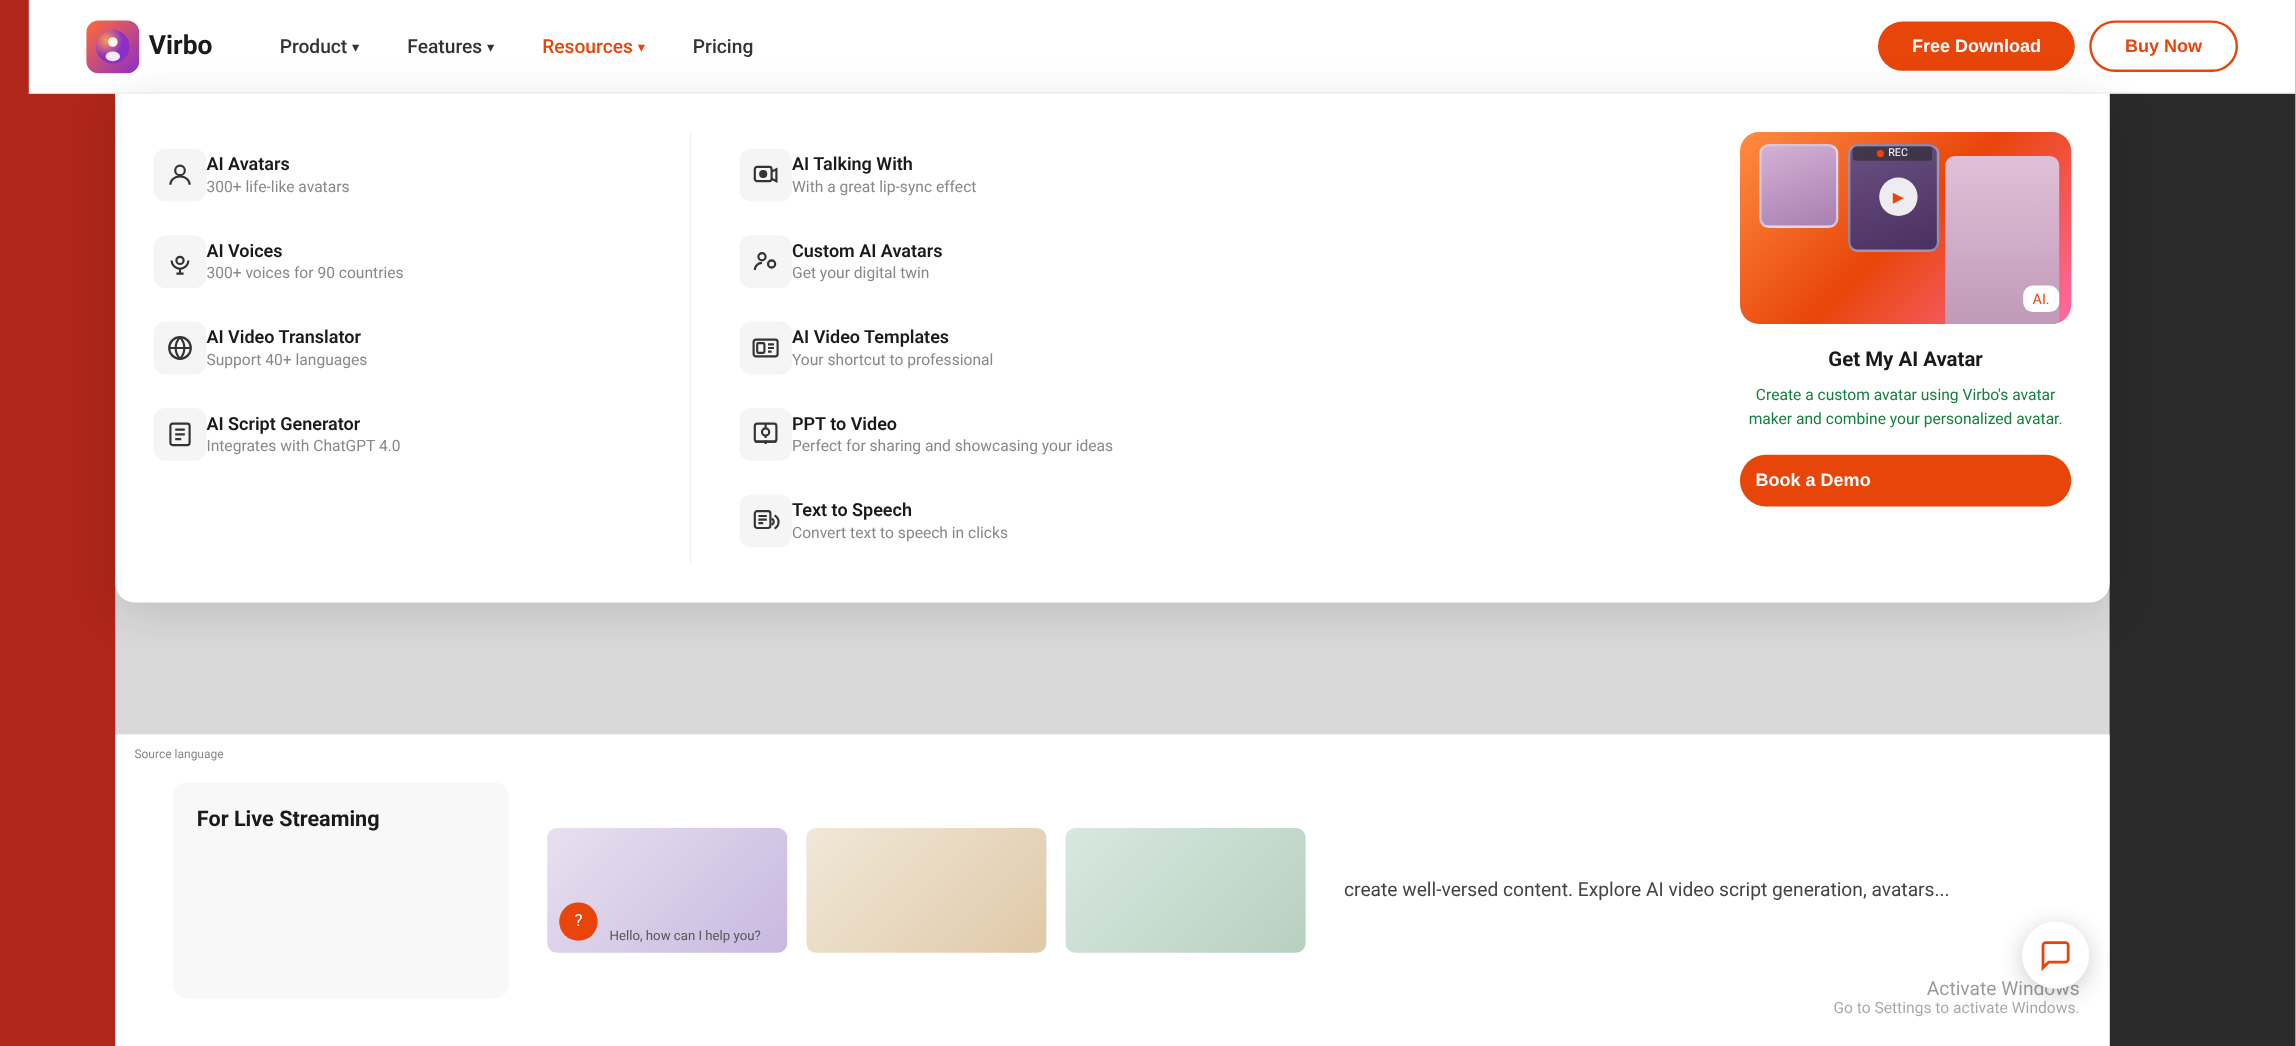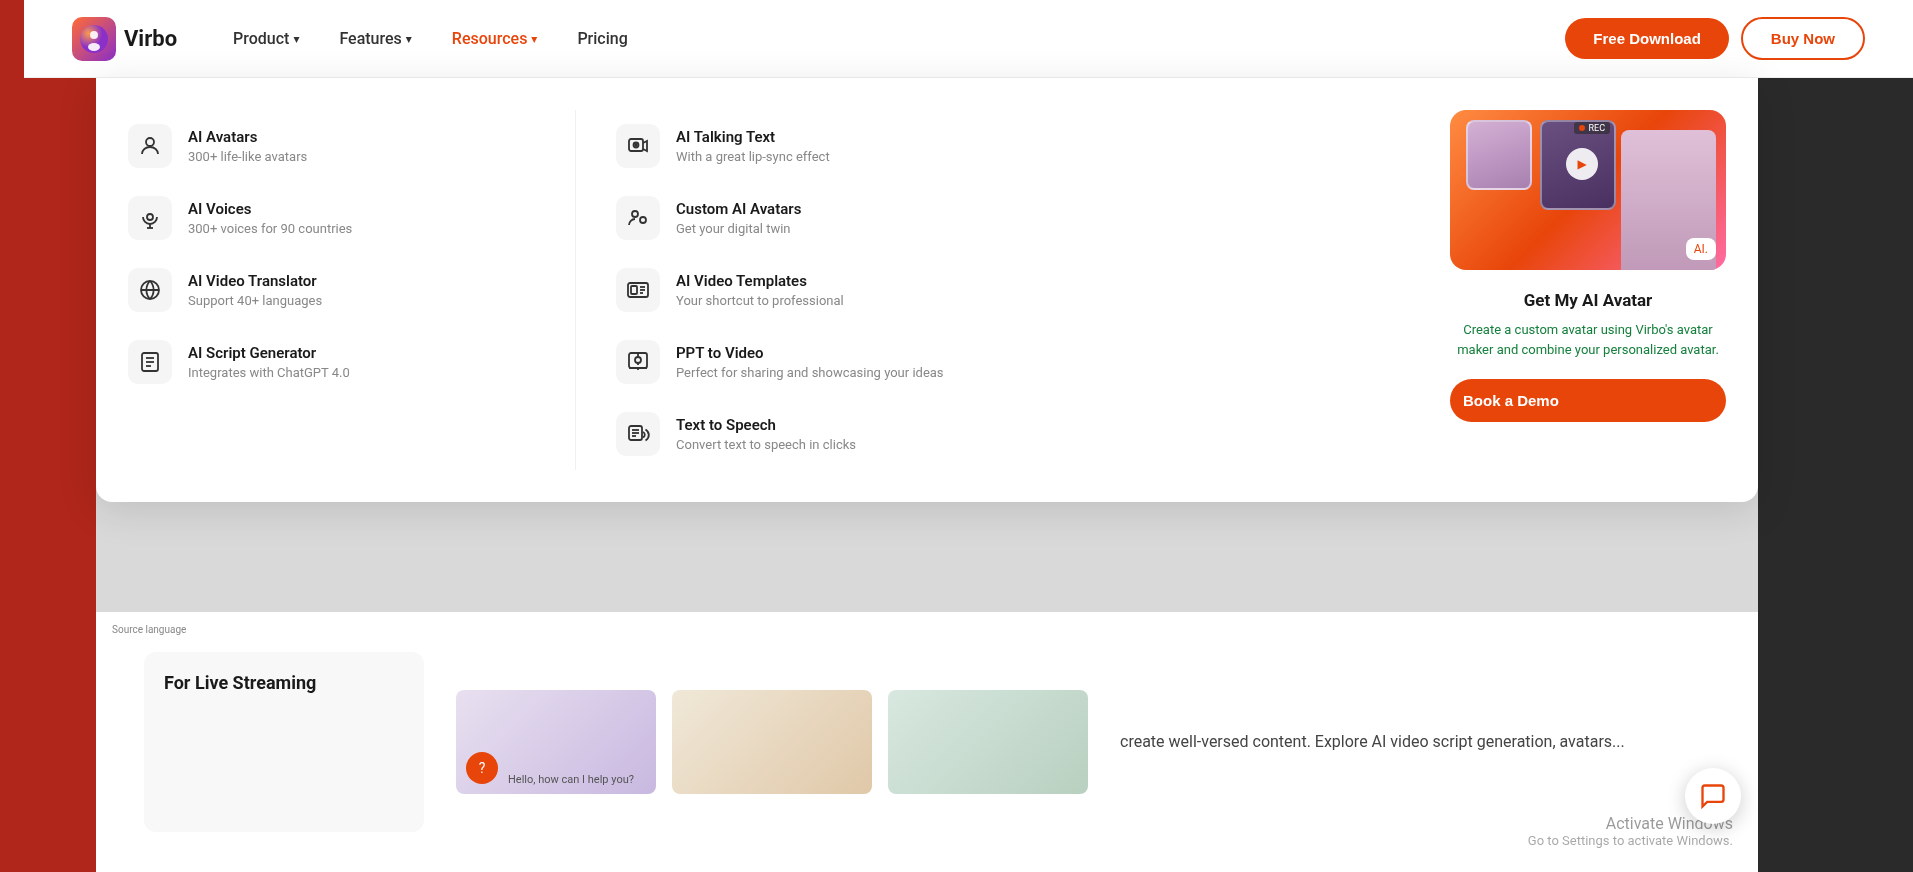--- a/index.html
+++ b/index.html
@@ -163,21 +163,20 @@
     }
 
     .dropdown-right {
       width: 340px;
       padding: 0 32px;
     }
 
     .menu-item {
       display: flex;
       align-items: center;
-      gap: 16px;
       padding: 14px 0;
       cursor: pointer;
     }
 
     .menu-icon {
       width: 44px;
       height: 44px;
       border-radius: 10px;
       background: #f5f5f5;
       display: flex;
@@ -496,21 +495,21 @@
     <div class="menu-item">
       <div class="menu-icon">
         <svg viewBox="0 0 24 24" fill="none" stroke="#333" stroke-width="1.8">
           <rect x="3" y="5" width="14" height="12" rx="2"></rect>
           <circle cx="10" cy="11" r="2.5"></circle>
           <path d="M17 9l4-2v10l-4-2"></path>
           <circle cx="10" cy="11" r="1" fill="#333"></circle>
         </svg>
       </div>
       <div class="menu-text-group">
-        <div class="menu-title">AI Talking Text</div>
+        <div class="menu-title">AI Talking With</div>
         <div class="menu-subtitle">With a great lip-sync effect</div>
       </div>
     </div>
 
     <div class="menu-item">
       <div class="menu-icon">
         <svg viewBox="0 0 24 24" fill="none" stroke="#333" stroke-width="1.8">
           <circle cx="9" cy="8" r="3"></circle>
           <path d="M3 19c0-3.3 2.7-6 6-6"></path>
           <circle cx="17" cy="14" r="3"></circle>
@@ -576,21 +575,21 @@
   <div class="dropdown-right">
     <div class="avatar-card">
 
       <div class="avatar-card-inner">
         <div style="position:absolute;top:10px;left:16px;width:66px;height:70px;background:linear-gradient(160deg,#d4b0d4,#a880b0);border-radius:8px;border:2px solid rgba(255,255,255,0.5);"></div>
         <div style="position:absolute;top:10px;left:90px;width:76px;height:90px;background:linear-gradient(160deg,#6a5080,#4a3060);border-radius:8px;border:2px solid rgba(255,255,255,0.4);"></div>
         <div style="position:absolute;bottom:0;right:10px;width:95px;height:140px;background:linear-gradient(to bottom,#e0c0d8,#c09ab8);border-radius:8px 8px 0 0;"></div>
 
         <div style="position:absolute;top:38px;left:116px;width:32px;height:32px;border-radius:50%;background:rgba(255,255,255,0.9);display:flex;align-items:center;justify-content:center;color:#e8450a;font-size:12px;">▶</div>
 
-        <div style="position:absolute;top:12px;right:116px;background:rgba(40,40,40,0.6);border-radius:3px;padding:1px 5px;font-size:9px;color:white;display:flex;align-items:center;gap:3px;">
+        <div style="position:absolute;top:12px;right:116px;background:rgba(40,40,40,0.6);border-radius:3px;padding:1px 20px;font-size:9px;color:white;display:flex;align-items:center;gap:3px;">
           <span style="width:6px;height:6px;background:#e8450a;border-radius:50%;display:inline-block;"></span>
           <span>REC</span>
         </div>
 
         <div class="ai-logo-badge">
           <span>AI.</span>
         </div>
       </div>
     </div>
 

